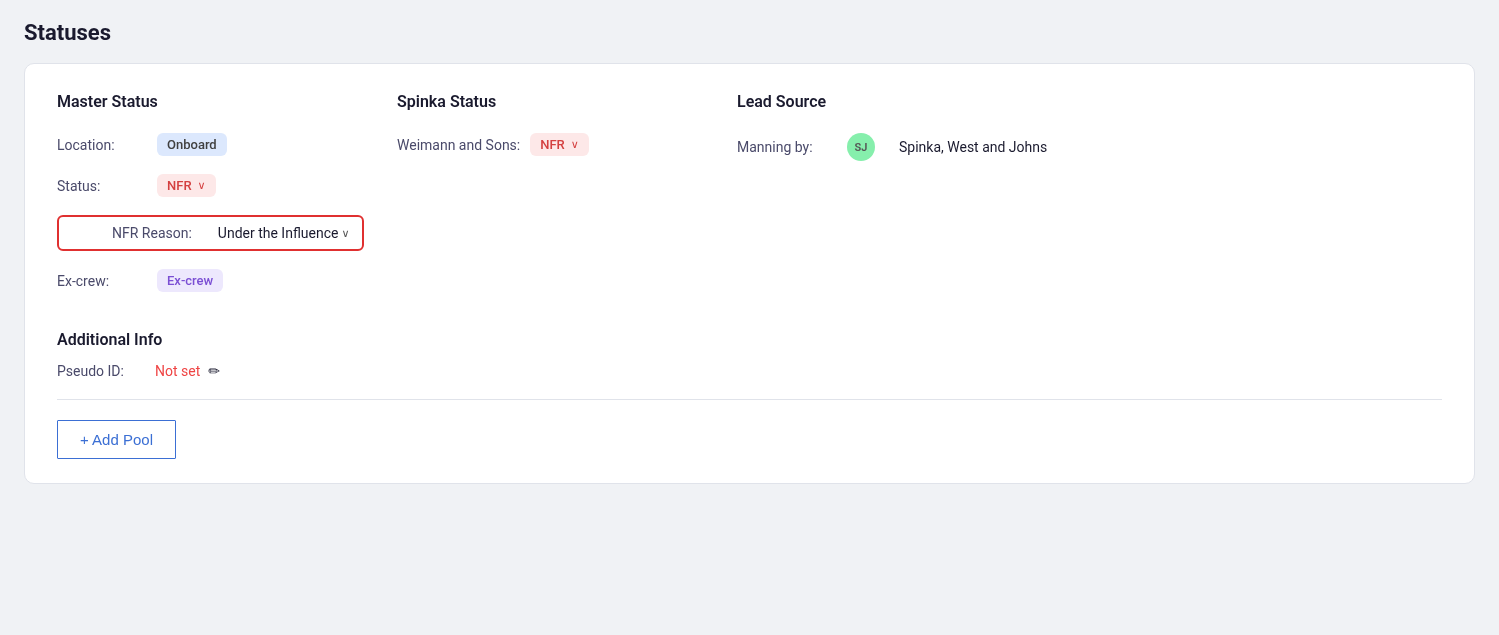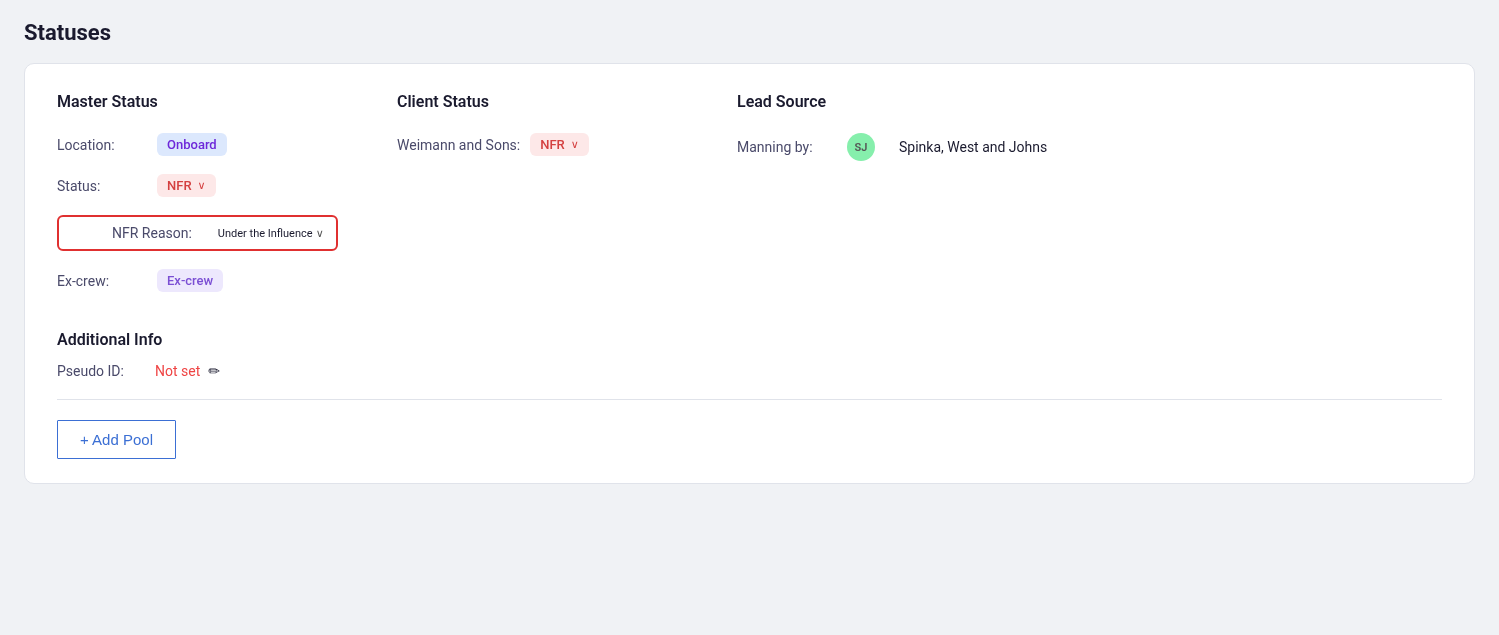--- a/index.html
+++ b/index.html
@@ -63,21 +63,21 @@
       gap: 4px;
       padding: 4px 10px;
       border-radius: 6px;
       font-size: 13px;
       font-weight: 500;
       cursor: pointer;
     }
 
     .badge-blue {
       background-color: #dce8fd;
-      color: #6d28d9;
+      color: #404040;
     }
 
     .badge-red {
       background-color: #fde8e8;
       color: #d44040;
     }
 
     .badge-purple {
       background-color: #ede8fd;
       color: #7b4fd4;
@@ -101,21 +101,21 @@
     }
 
     .nfr-reason-label {
       font-size: 14px;
       color: #4a4a6a;
       white-space: nowrap;
       margin-left: 41px;
     }
 
     .nfr-reason-value {
-      font-size: 11px;
+      font-size: 14px;
       color: #1a1a2e;
       display: flex;
       align-items: center;
       gap: 3px;
       cursor: pointer;
       padding-left: 16px;
     }
 
     .nfr-reason-value::after {
       content: '∨';
@@ -228,21 +228,21 @@
         <span class="nfr-reason-value">Under the Influence</span>
       </div>
 
       <div class="field-row">
         <span class="field-label">Ex-crew:</span>
         <span class="badge badge-purple">Ex-crew</span>
       </div>
     </div>
 
     <div class="column">
-      <div class="column-header">Client Status</div>
+      <div class="column-header">Spinka Status</div>
 
       <div class="field-row">
         <span class="field-label">Weimann and Sons:</span>
         <span class="badge badge-red badge-dropdown">NFR</span>
       </div>
     </div>
 
     <div class="column">
       <div class="column-header">Lead Source</div>
 

